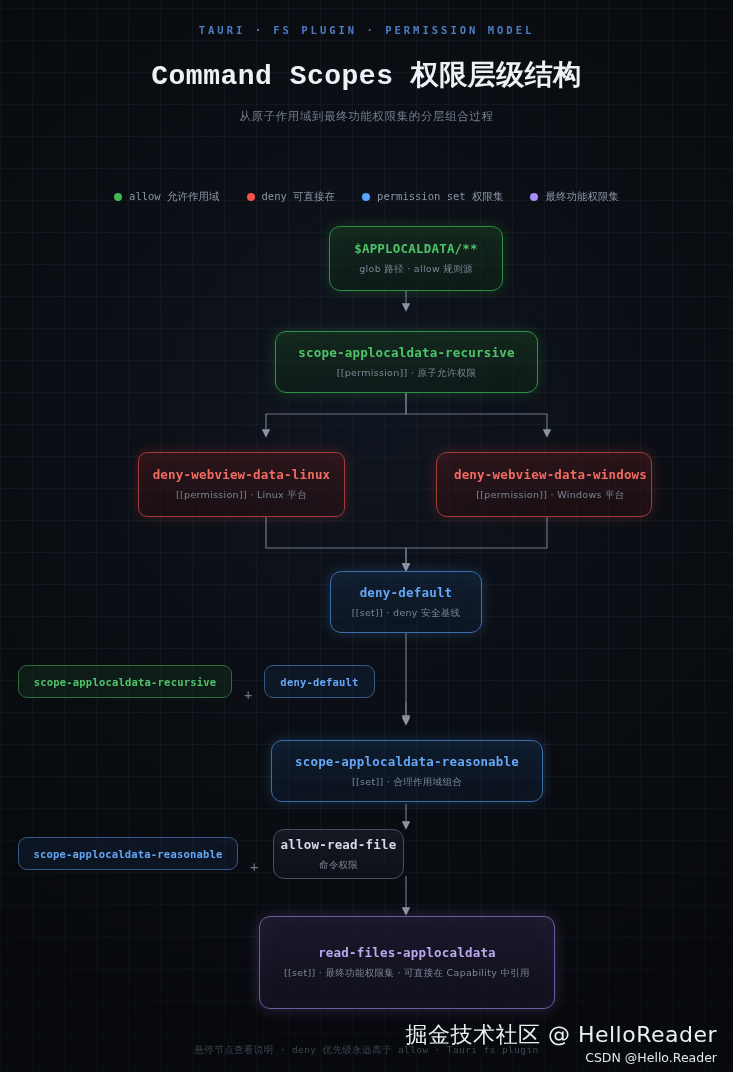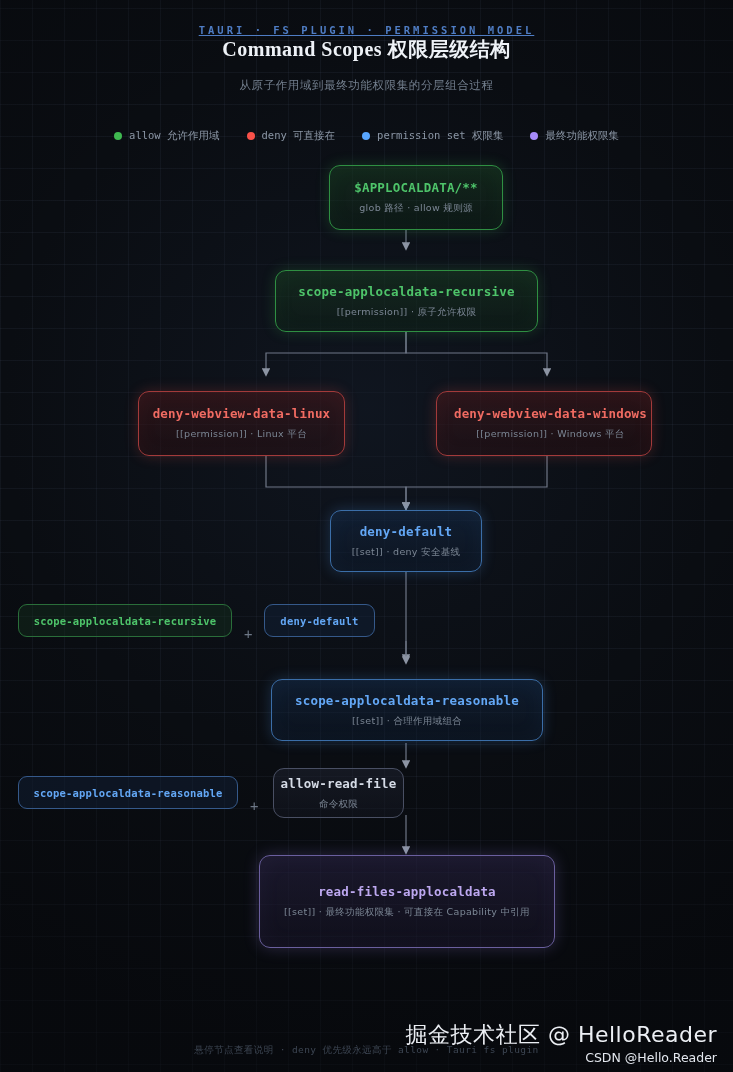--- a/index.html
+++ b/index.html
@@ -41,42 +41,41 @@
 
   
   #header { padding-top: 24px; text-align: center; }
 
   #eyebrow {
     font-family: "DejaVu Sans Mono", monospace;
     font-size: 10.5px;
     letter-spacing: 3.0px;
     color: #4f7dc4;
     font-weight: 700;
-    text-decoration: underline;
   }
 
   #main-title {
-    margin-top: 0;
-    font-family: Liberation Serif, serif;
-    font-size: 20px;
+    margin-top: 20px;
+    font-family: Liberation Mono, monospace;
+    font-size: 28px;
     font-weight: 700;
     color: #eef2f7;
     letter-spacing: 0.5px;
   }
 
   #subtitle {
     margin-top: 15px;
     font-size: 11.5px;
     color: #737f8e;
     letter-spacing: 0.6px;
   }
 
   
   #legend {
-    margin-top: 36px;
+    margin-top: 66px;
     display: flex;
     justify-content: center;
     align-items: center;
     gap: 27px;
     font-family: "DejaVu Sans Mono", monospace;
     font-size: 10.5px;
     color: #8b96a5;
   }
   .legend-item { display: flex; align-items: center; gap: 7px; white-space: nowrap; }
   .legend-dot { width: 8px; height: 8px; border-radius: 50%; display: inline-block; flex: 0 0 auto; }
@@ -247,21 +246,21 @@
     <div class="node n-green" style="left:329px; top:-2px; width:174px; height:65px;">
       <div class="node-title">$APPLOCALDATA/**</div>
       <div class="node-sub">glob 路径 · allow 规则源</div>
     </div>
 
     <div class="node n-green" style="left:275px; top:103px; width:263px; height:62px;">
       <div class="node-title">scope-applocaldata-recursive</div>
       <div class="node-sub">[[permission]] · 原子允许权限</div>
     </div>
 
-    <div class="node n-red" style="left:138px; top:224px; width:207px; height:65px;">
+    <div class="node n-red" style="left:138px; top:224px; width:207px; height:65px;border-radius:9px;">
       <div class="node-title">deny-webview-data-linux</div>
       <div class="node-sub">[[permission]] · Linux 平台</div>
     </div>
 
     <div class="node n-red" style="left:436px; top:224px; width:216px; height:65px;padding-left:13px;">
       <div class="node-title">deny-webview-data-windows</div>
       <div class="node-sub">[[permission]] · Windows 平台</div>
     </div>
 
     <div class="node n-blue" style="left:330px; top:343px; width:152px; height:62px;">

